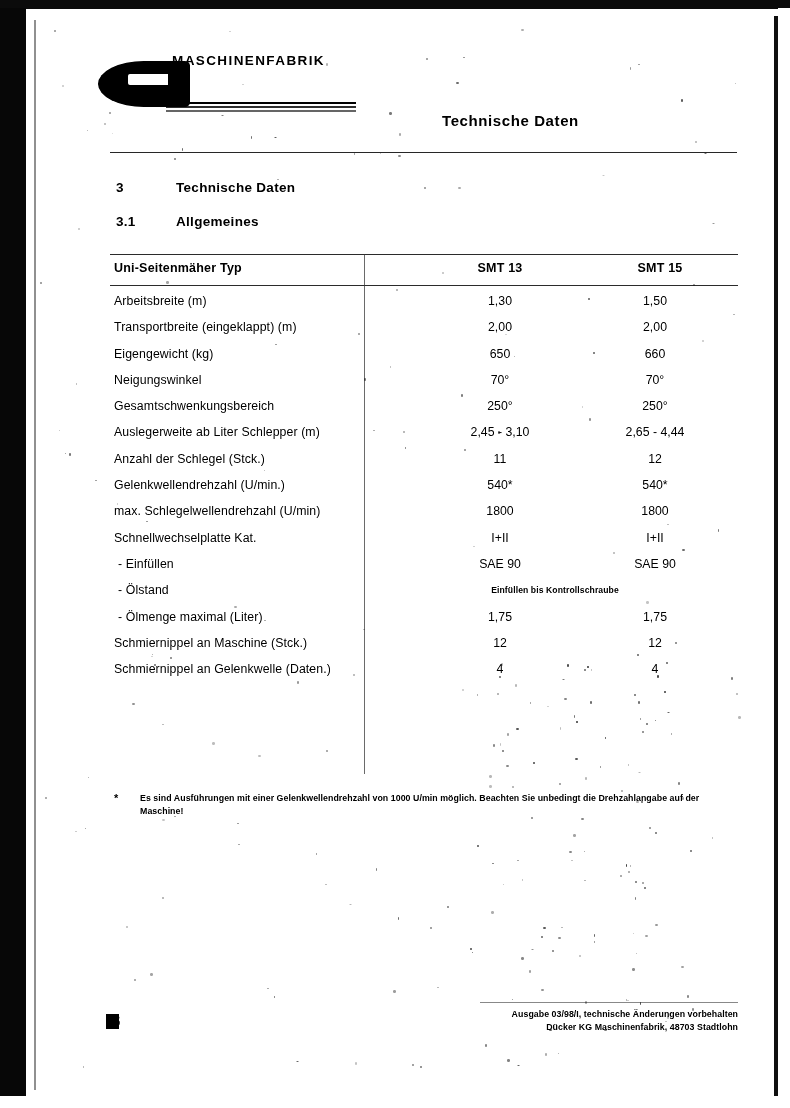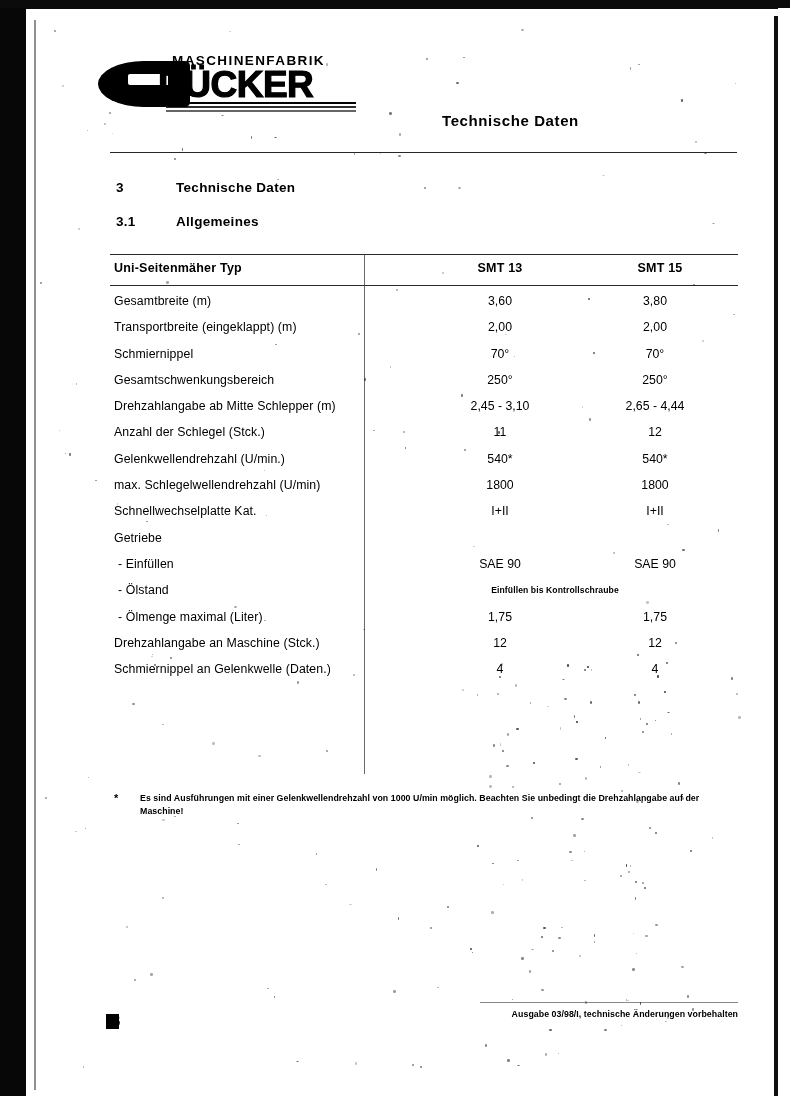--- a/index.html
+++ b/index.html
@@ -332,21 +332,20 @@
   <div class="scan-edge-right"></div>
   <div class="scan-line-right"></div>
   <div class="scan-edge-bottom"></div>
 
   <div class="sheet">
 
     <div class="logo">
       <div class="logo-swoosh"></div>
       <div class="logo-swoosh-cut"></div>
       <div class="logo-maschinenfabrik">MASCHINENFABRIK</div>
-      <div class="logo-ducker">DÜCKER</div>
       <div class="logo-bars">
         <i></i>
           <i></i>
           <i></i>
       </div>
     </div>
 
     <div class="header-title">Technische Daten</div>
     <div class="header-rule"></div>
 
@@ -362,41 +361,46 @@
       <div class="vrule"></div>
 
       <div class="thead">
         <div class="th th-label">Uni-Seitenmäher Typ</div>
         <div class="th th-c1">SMT 13</div>
         <div class="th th-c2">SMT 15</div>
       </div>
 
       <div class="rows" id="table-rows">
           <div class="row">
-            <div class="r-label">Gesamtbreite (m)</div>
-            <div class="r-v1">3,60</div>
-            <div class="r-v2">3,80</div>
+            <div class="r-label">Arbeitsbreite (m)</div>
+            <div class="r-v1">1,30</div>
+            <div class="r-v2">1,50</div>
           </div>
           <div class="row">
             <div class="r-label">Transportbreite (eingeklappt) (m)</div>
             <div class="r-v1">2,00</div>
             <div class="r-v2">2,00</div>
           </div>
           <div class="row">
-            <div class="r-label">Schmiernippel</div>
+            <div class="r-label">Eigengewicht (kg)</div>
+            <div class="r-v1">650</div>
+            <div class="r-v2">660</div>
+          </div>
+          <div class="row">
+            <div class="r-label">Neigungswinkel</div>
             <div class="r-v1">70°</div>
             <div class="r-v2">70°</div>
           </div>
           <div class="row">
             <div class="r-label">Gesamtschwenkungsbereich</div>
             <div class="r-v1">250°</div>
             <div class="r-v2">250°</div>
           </div>
           <div class="row">
-            <div class="r-label">Drehzahlangabe ab Mitte Schlepper (m)</div>
+            <div class="r-label">Auslegerweite ab Liter Schlepper (m)</div>
             <div class="r-v1">2,45 - 3,10</div>
             <div class="r-v2">2,65 - 4,44</div>
           </div>
           <div class="row">
             <div class="r-label">Anzahl der Schlegel (Stck.)</div>
             <div class="r-v1">11</div>
             <div class="r-v2">12</div>
           </div>
           <div class="row">
             <div class="r-label">Gelenkwellendrehzahl (U/min.)</div>
@@ -407,59 +411,55 @@
             <div class="r-label">max. Schlegelwellendrehzahl (U/min)</div>
             <div class="r-v1">1800</div>
             <div class="r-v2">1800</div>
           </div>
           <div class="row">
             <div class="r-label">Schnellwechselplatte Kat.</div>
             <div class="r-v1">I+II</div>
             <div class="r-v2">I+II</div>
           </div>
           <div class="row">
-            <div class="r-label">Getriebe</div>
-            <div class="r-v1"></div>
-            <div class="r-v2"></div>
-          </div>
-          <div class="row">
             <div class="r-label indent">- Einfüllen</div>
             <div class="r-v1">SAE 90</div>
             <div class="r-v2">SAE 90</div>
           </div>
           <div class="row">
             <div class="r-label indent">- Ölstand</div>
             <div class="r-span">Einfüllen bis Kontrollschraube</div>
           </div>
           <div class="row">
             <div class="r-label indent">- Ölmenge maximal (Liter)</div>
             <div class="r-v1">1,75</div>
             <div class="r-v2">1,75</div>
           </div>
           <div class="row">
-            <div class="r-label">Drehzahlangabe an Maschine (Stck.)</div>
+            <div class="r-label">Schmiernippel an Maschine (Stck.)</div>
             <div class="r-v1">12</div>
             <div class="r-v2">12</div>
           </div>
           <div class="row">
             <div class="r-label">Schmiernippel an Gelenkwelle (Daten.)</div>
             <div class="r-v1">4</div>
             <div class="r-v2">4</div>
           </div>
         </div>
     </div>
 
     <div class="footnote">
       <div class="footnote-star">*</div>
       <div class="footnote-text">Es sind Ausführungen mit einer Gelenkwellendrehzahl von 1000 U/min möglich. Beachten Sie unbedingt die Drehzahlangabe auf der Maschine!</div>
     </div>
 
     <div class="footer-rule"></div>
     <div class="footer-lines">
       <div>Ausgabe 03/98/I, technische Änderungen vorbehalten</div>
+      <div>Dücker KG Maschinenfabrik, 48703 Stadtlohn</div>
     </div>
     <div class="page-number">15</div>
 
   </div>
 <div class="speck" style="width: 2px; height: 2px; left: 419.604px; top: 1066.32px; opacity: 0.55;"></div>
     <div class="speck" style="width: 2px; height: 3px; left: 680.729px; top: 99.0333px; opacity: 0.7;"></div>
     <div class="speck" style="width: 1px; height: 1px; left: 734.932px; top: 82.5762px; opacity: 0.42;"></div>
     <div class="speck" style="width: 1px; height: 1px; left: 511.579px; top: 999.454px; opacity: 0.61;"></div>
     <div class="speck" style="width: 2px; height: 1px; left: 472.683px; top: 545.716px; opacity: 0.34;"></div>
     <div class="speck" style="width: 3px; height: 1px; left: 601.913px; top: 175.125px; opacity: 0.26;"></div>

